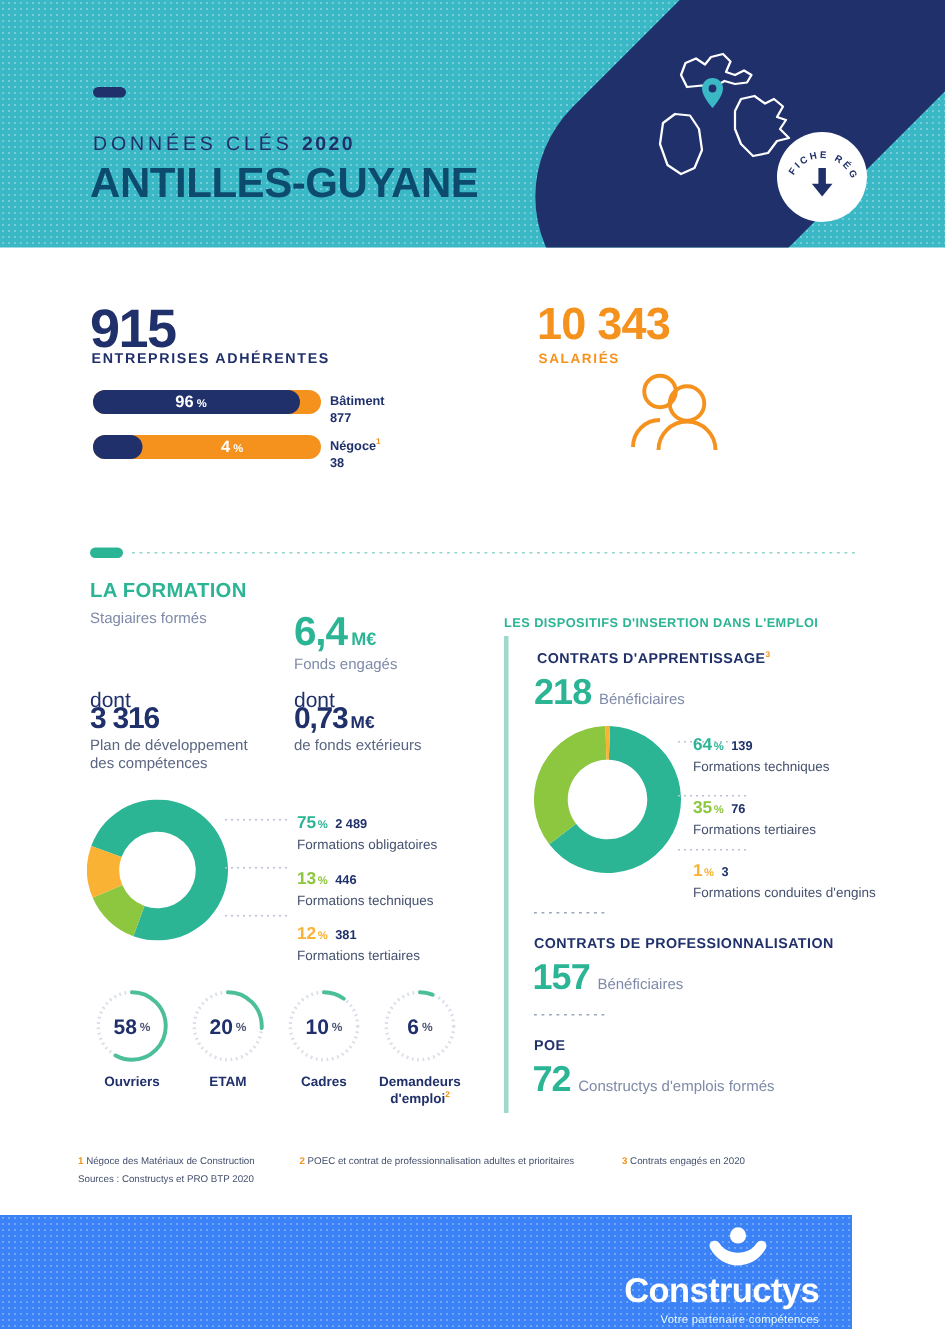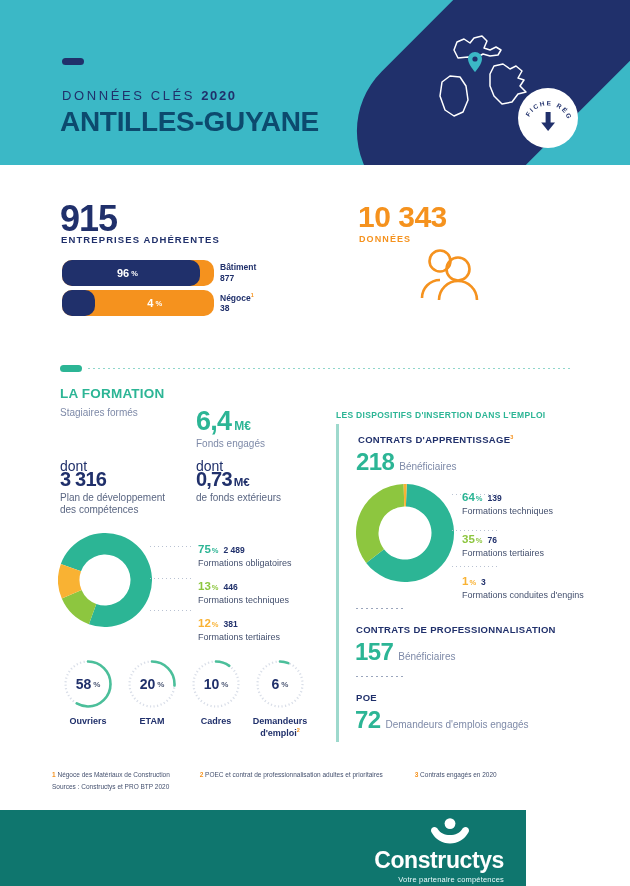--- a/index.html
+++ b/index.html
@@ -58,21 +58,21 @@
 
   
   .num-915 {
     position:absolute; left:60px; top:198px;
     font-size:36px; font-weight:800; color:#20306B; letter-spacing:-1px;
   }
   .lbl-915 {
     position:absolute; left:61px; top:234px;
     font-size:9.5px; font-weight:700; letter-spacing:1.1px; color:#20306B;
   }
-  .barrow { position:absolute; left:62px; width:152px; height:26px; }
+  .barrow { position:absolute; left:62px; width:152px; height:16px; }
   .barrow.b1 { top:260px; }
   .barrow.b2 { top:290px; }
   .bar-track {
     position:absolute; inset:0; border-radius:10px; background:#F5921E;
   }
   .bar-fill {
     position:absolute; left:0; top:0; bottom:0; border-radius:10px;
     background:#20306B;
   }
   .bar-pct {
@@ -171,22 +171,22 @@
   
   .notes { position:absolute; left:52px; top:770px; width:530px; }
   .notes .line1 { font-size:6.5px; color:#44506E; line-height:1.6; }
   .notes .line1 .idx { color:#F5921E; font-weight:800; }
   .notes .n2 { margin-left:28px; }
   .notes .n3 { margin-left:30px; }
   .notes .line2 { font-size:6.5px; color:#44506E; margin-top:3px; }
 
   
   .footer {
-    position:absolute; left:0; top:806px; width:526px; height:80px;
-    background:#0f766e; overflow:hidden;
+    position:absolute; left:0; top:806px; width:568px; height:80px;
+    background:#3b82f6; overflow:hidden;
   }
   .footer .dots {
     position:absolute; inset:0;
     background-image: radial-gradient(rgba(255,255,255,.28) 0.7px, transparent 0.7px);
     background-size: 4px 4px;
   }
   .footer .notch {
     position:absolute; left:-170px; top:-92px; width:1020px; height:96px;
     background:#ffffff; border-bottom-right-radius:300px;
   }
@@ -263,21 +263,21 @@
       <span>4</span>
         <span class="u">%</span>
     </div>
   </div>
   <div class="bar-side" style="top:292px">
     <div class="nm"><span>Négoce</span><span class="sup">1</span></div>
     <div class="vl">38</div>
   </div>
 
   <div class="num-sal">10 343</div>
-  <div class="lbl-sal">DONNÉES</div>
+  <div class="lbl-sal">SALARIÉS</div>
   <svg class="people-icon" width="68" height="52" viewBox="0 0 68 52">
     <g fill="none" stroke="#F5921E" stroke-width="2.6">
       <circle cx="24" cy="13" r="10.5"></circle>
       <path d="M6 50c0-10 8-18 18-18"></path>
       <circle cx="42" cy="21" r="11.5"></circle>
       <path d="M23 52c0-10.5 8.5-19 19-19s19 8.5 19 19"></path>
     </g>
   </svg>
 
   <div class="divider">
@@ -403,21 +403,21 @@
 
   <div class="mini-dots" style="left:356px; top:608px;"></div>
   <div class="p-title" style="left:356px; top:624px;">CONTRATS DE PROFESSIONNALISATION</div>
   <div class="p-num" style="left:355px; top:638px;">
     <span class="n">157</span><span class="t">Bénéficiaires</span>
   </div>
 
   <div class="mini-dots" style="left:356px; top:676px;"></div>
   <div class="p-title" style="left:356px; top:692px;">POE</div>
   <div class="p-num" style="left:355px; top:706px;">
-    <span class="n">72</span><span class="t">Demandeurs d'emplois engagés</span>
+    <span class="n">72</span><span class="t">Constructys d'emplois formés</span>
   </div>
 
   <div class="notes">
     <div class="line1">
       <span class="idx">1</span>
       <span>Négoce des Matériaux de Construction</span>
       <span class="idx n2">2</span>
       <span>POEC et contrat de professionnalisation adultes et prioritaires</span>
       <span class="idx n3">3</span>
       <span>Contrats engagés en 2020</span>

